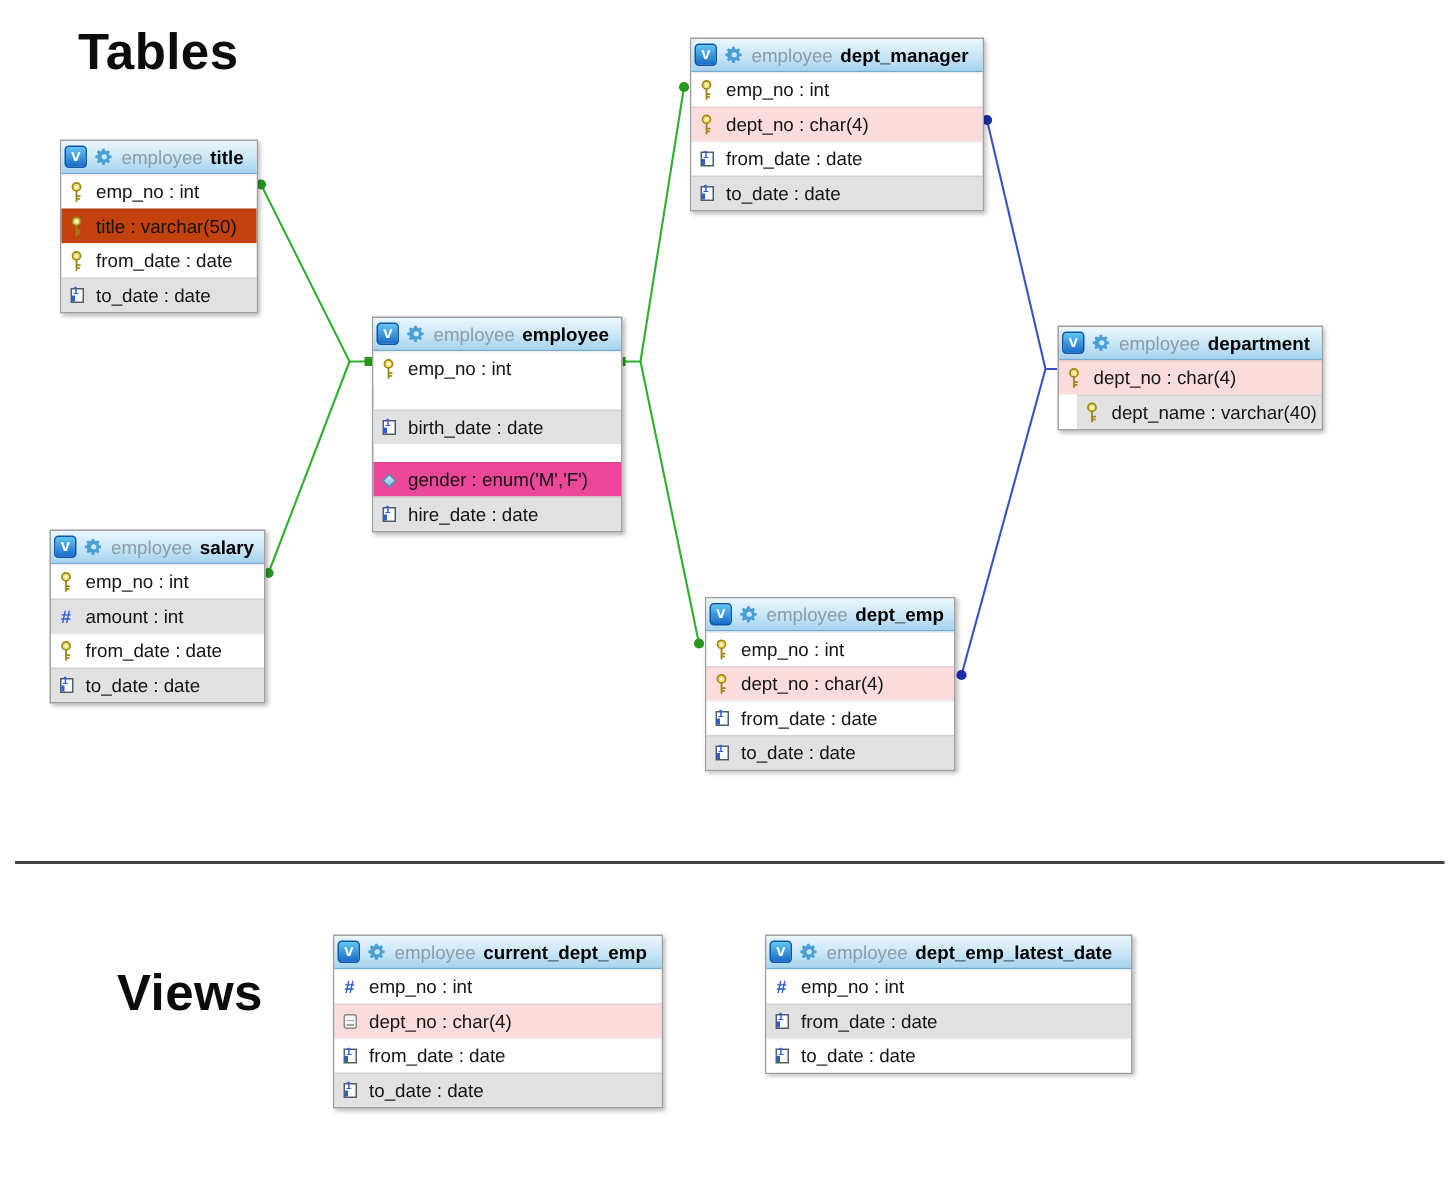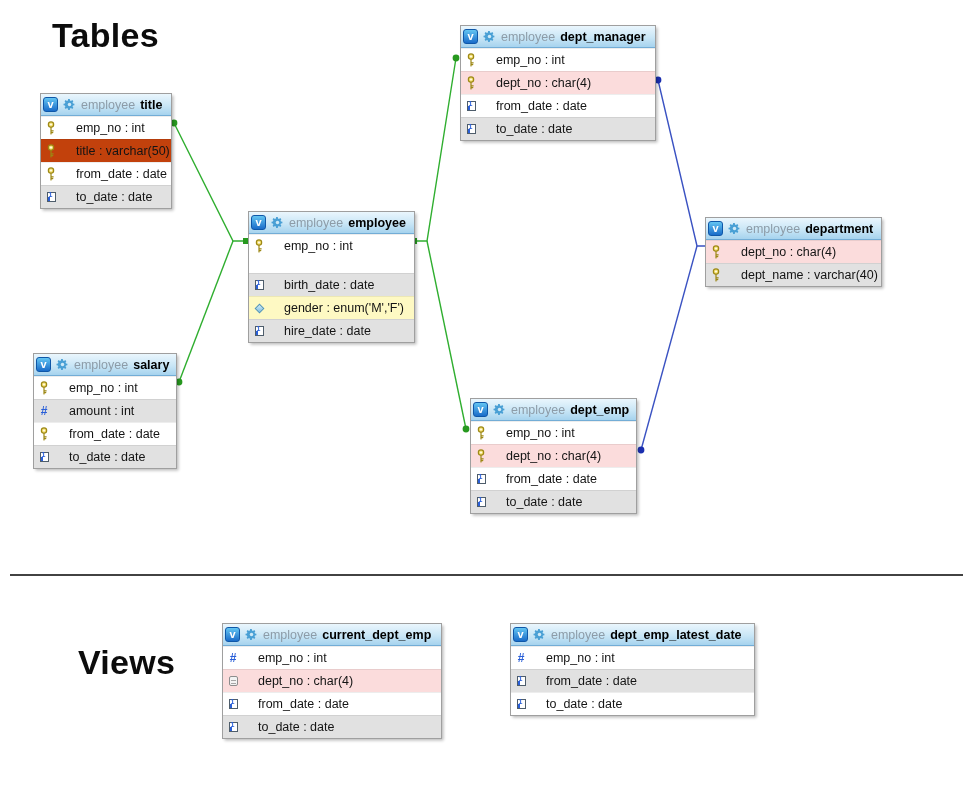--- a/index.html
+++ b/index.html
@@ -27,21 +27,21 @@
     width:15px; height:15px; margin-left:2px; flex:0 0 15px;
     border-radius:3px; background:linear-gradient(180deg,#63c5f2,#1a6cc9);
     border:1px solid #0e57a8; box-sizing:border-box;
     color:#fff; font-weight:bold; font-size:11px; line-height:13px; text-align:center;
   }
   .gear { display:flex; flex:0 0 auto; }
   .schema { color:#8d9ca8; font-size:12.5px; }
   .tname  { color:#000; font-size:12.5px; font-weight:bold; white-space:nowrap; }
 
   .erow {
-    height:22px; display:flex; align-items:center; gap:19px;
+    height:22px; display:flex; align-items:center; gap:7px;
     padding:0 6px 0 4px; font-size:12.5px; color:#141414;
     border-top:1px solid rgba(0,0,0,.07); white-space:nowrap;
   }
   .icon-cell { width:12px; flex:0 0 12px; display:flex; justify-content:center; align-items:center; }
 
   .ic-date { width:9px; height:10px; box-sizing:border-box; border:1px solid #4e5d6b;
              background:#fff; position:relative; display:inline-block; }
   .ic-date::before { content:"1"; position:absolute; top:-2px; left:1px;
                      font-size:7px; font-weight:bold; color:#2a5fd8; }
   .ic-date::after  { content:""; position:absolute; left:0; bottom:0; width:2px; height:4px; background:#2a5fd8; }
@@ -199,21 +199,21 @@
             </svg>
           </span>
           <span>emp_no : int</span>
         </div>
         <div class="erow" style="background: rgb(225, 225, 225); margin-top: 16px;">
           <span class="icon-cell">
             <span class="ic-date"></span>
           </span>
           <span>birth_date : date</span>
         </div>
-        <div class="erow" style="background: #fef9c3;">
+        <div class="erow" style="background: #ec4899; margin-top: 12px;">
           <span class="icon-cell">
             <span class="ic-enum"></span>
           </span>
           <span>gender : enum('M','F')</span>
         </div>
         <div class="erow" style="background: rgb(225, 225, 225);">
           <span class="icon-cell">
             <span class="ic-date"></span>
           </span>
           <span>hire_date : date</span>
@@ -234,21 +234,21 @@
         <div class="erow" style="background: rgb(251, 220, 220);">
           <span class="icon-cell">
             <svg width="10" height="14" viewBox="0 0 10 14">
               <circle cx="5" cy="3.6" r="2.7" fill="#f2dc6a" stroke="#9c8714" stroke-width="1.1"></circle>
               <circle cx="5" cy="3.6" r="1" fill="#fffdf0"></circle>
               <path d="M5 6.3 V13 M5 9.8 h2.2 M5 11.6 h1.8" stroke="#9c8714" stroke-width="1.2" fill="none" stroke-linecap="round"></path>
             </svg>
           </span>
           <span>dept_no : char(4)</span>
         </div>
-        <div class="erow" style="background: rgb(225, 225, 225);">
+        <div class="erow" style="background: rgb(225, 225, 225); margin-left: 12px;">
           <span class="icon-cell">
             <svg width="10" height="14" viewBox="0 0 10 14">
               <circle cx="5" cy="3.6" r="2.7" fill="#f2dc6a" stroke="#9c8714" stroke-width="1.1"></circle>
               <circle cx="5" cy="3.6" r="1" fill="#fffdf0"></circle>
               <path d="M5 6.3 V13 M5 9.8 h2.2 M5 11.6 h1.8" stroke="#9c8714" stroke-width="1.2" fill="none" stroke-linecap="round"></path>
             </svg>
           </span>
           <span>dept_name : varchar(40)</span>
         </div>
       </div>

